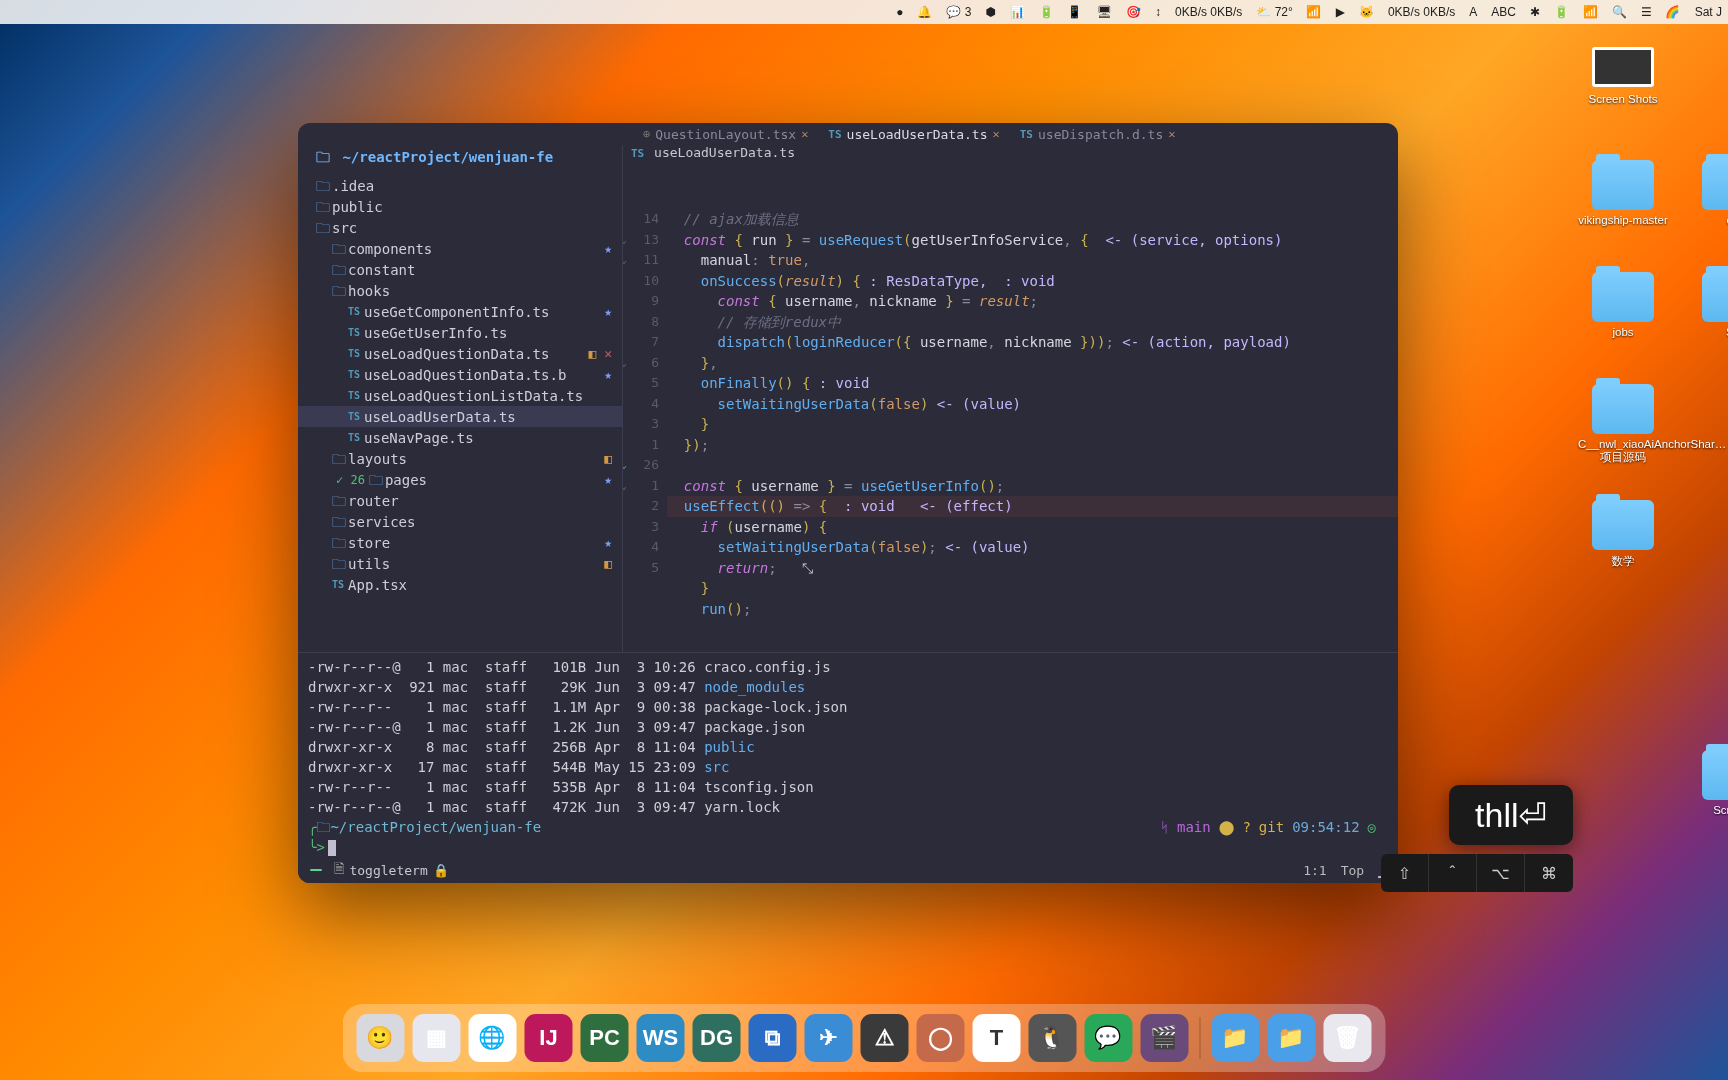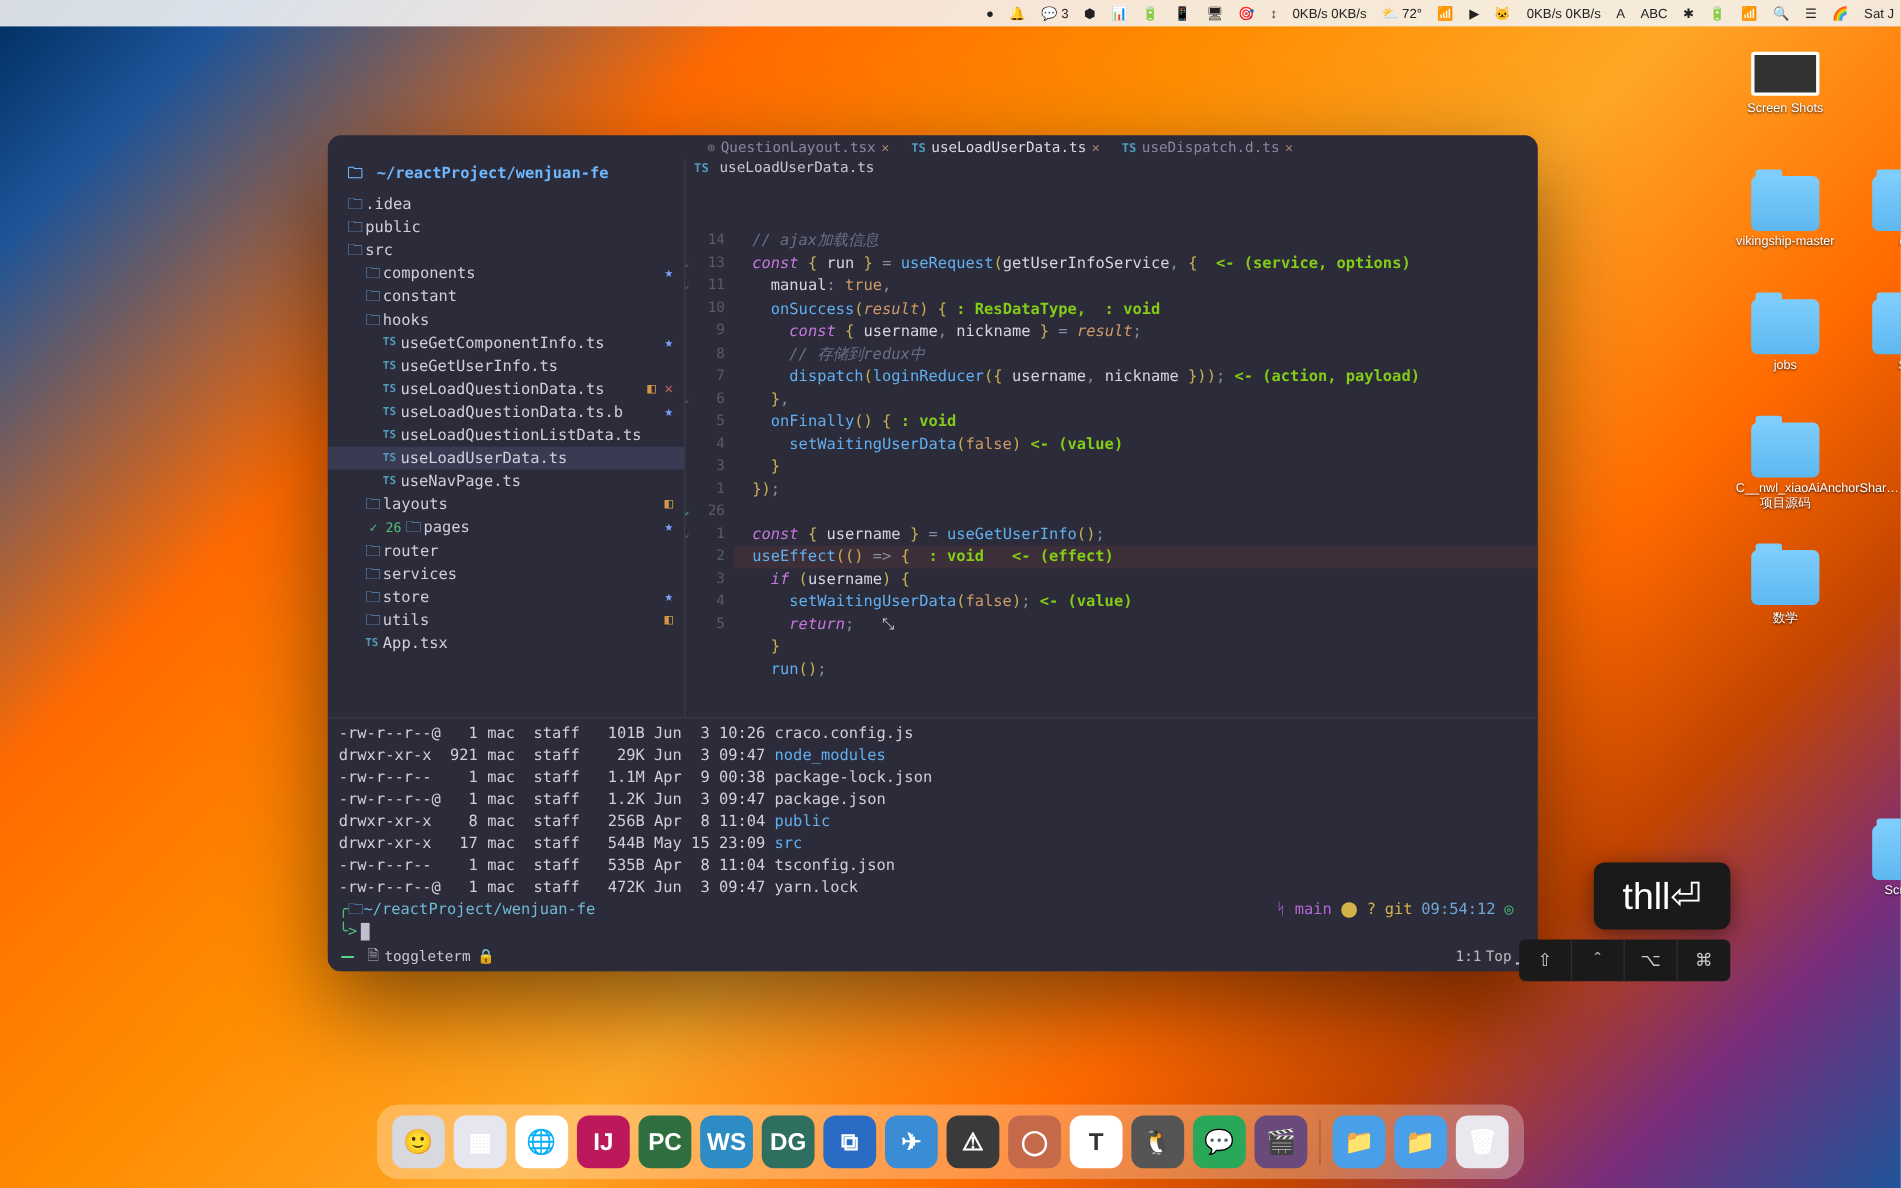--- a/index.html
+++ b/index.html
@@ -96,21 +96,21 @@
 .lines .row { height: 20.5px; }
 .lines .row.hl { background: #3c2f3a; }
 .c-cm { color: #6e6e82; font-style: italic; }
 .c-kw { color: #c678dd; font-style: italic;}
 .c-fn { color: #61afef; }
 .c-op { color: #8a8aa0; }
 .c-id { color: #d6d6e0; }
 .c-br { color: #c8b050; }
 .c-num { color: #d19a66; }
 .c-param { color: #d19a66; font-style: italic; }
-.c-hint { color: #84cc16; font-weight: bold; }
+.c-hint { color: #c4b5fd; }
 .cursor-ptr {
   display: inline-block;
 }
 
 
 .terminal {
   border-top: 1px solid #3d3d4d;
   padding: 4px 10px 0 10px; font-size: 14px; line-height: 20px;
   color: #cfcfd8; font-family: "SF Mono", Menlo, monospace;
   position: relative;
@@ -131,21 +131,21 @@
 
 .statusbar {
   height: 26px; background: #2b2b3a; display: flex; align-items: center;
   font-size: 13px; padding: 0 12px;
 }
 .statusbar .mode {
   background: #56d68b; color: #1a2a1a; padding: 1px 6px; border-radius: 2px;
   margin-right: 12px; font-weight: bold;
 }
 .statusbar .doc-ico { color: #bbb; margin-right: 5px; }
-.statusbar .right { margin-left: auto; display: flex; gap: 4px; color: #bbb; }
+.statusbar .right { margin-left: auto; display: flex; gap: 14px; color: #bbb; }
 
 
 .dock {
   position: absolute; left: 50%; transform: translateX(-50%);
   bottom: 8px; height: 68px;
   background: rgba(255,255,255,0.28);
   border-radius: 20px; padding: 6px 14px;
   display: flex; align-items: center; gap: 8px;
   backdrop-filter: blur(10px);
 }

